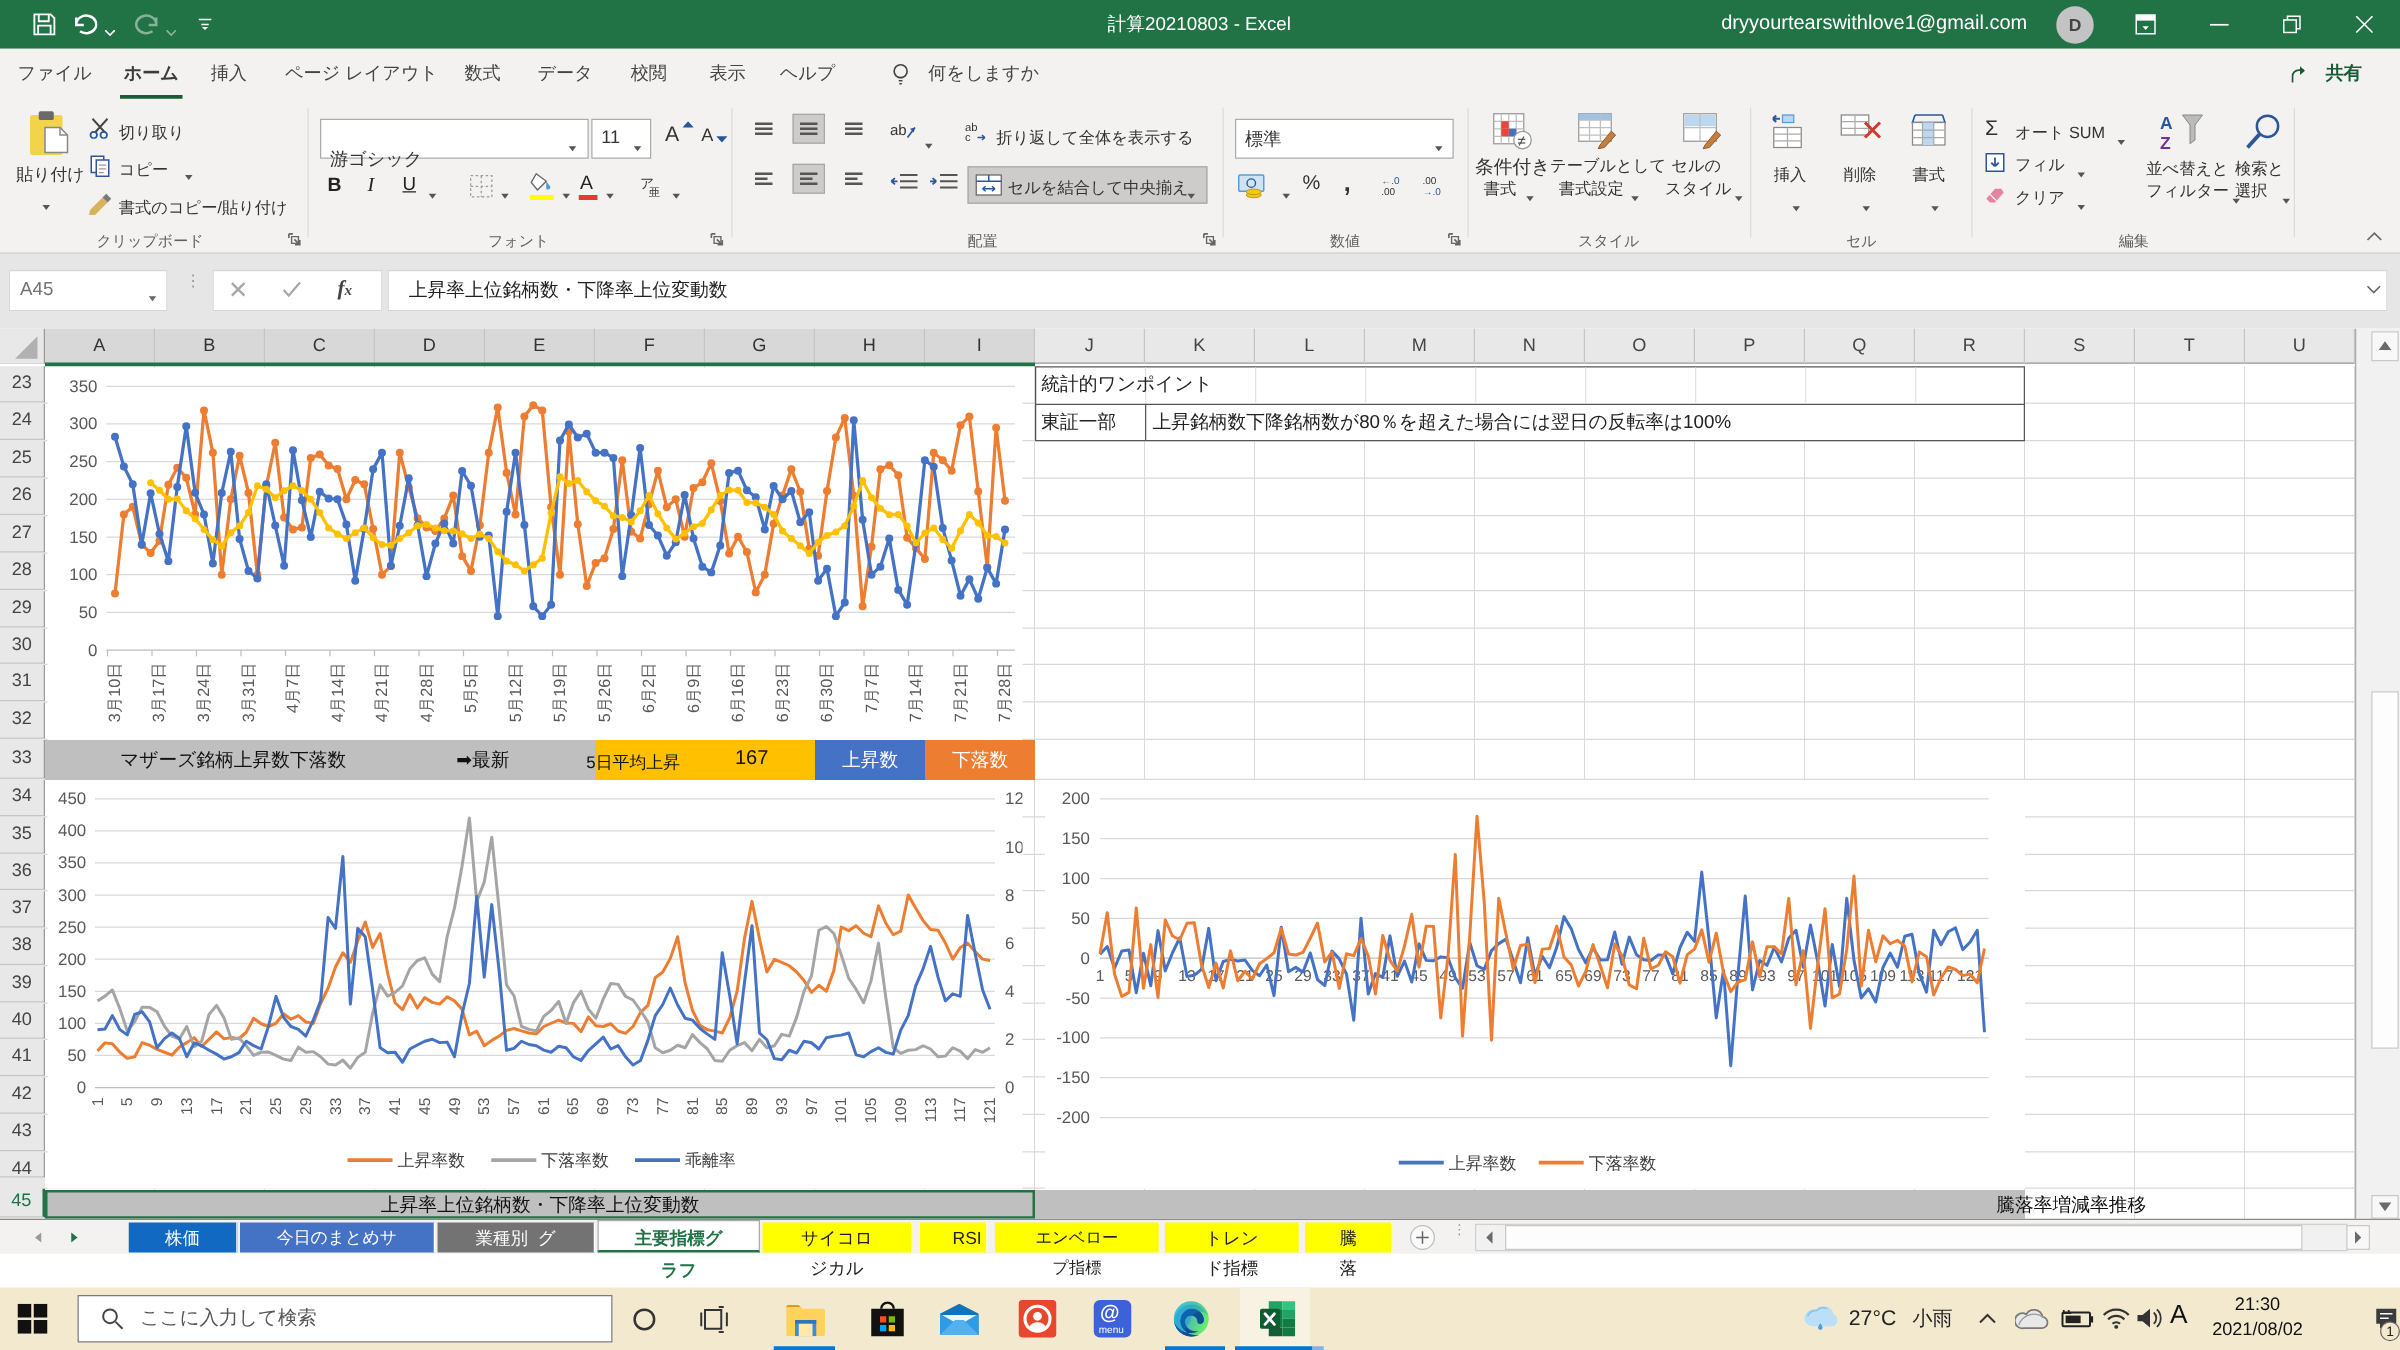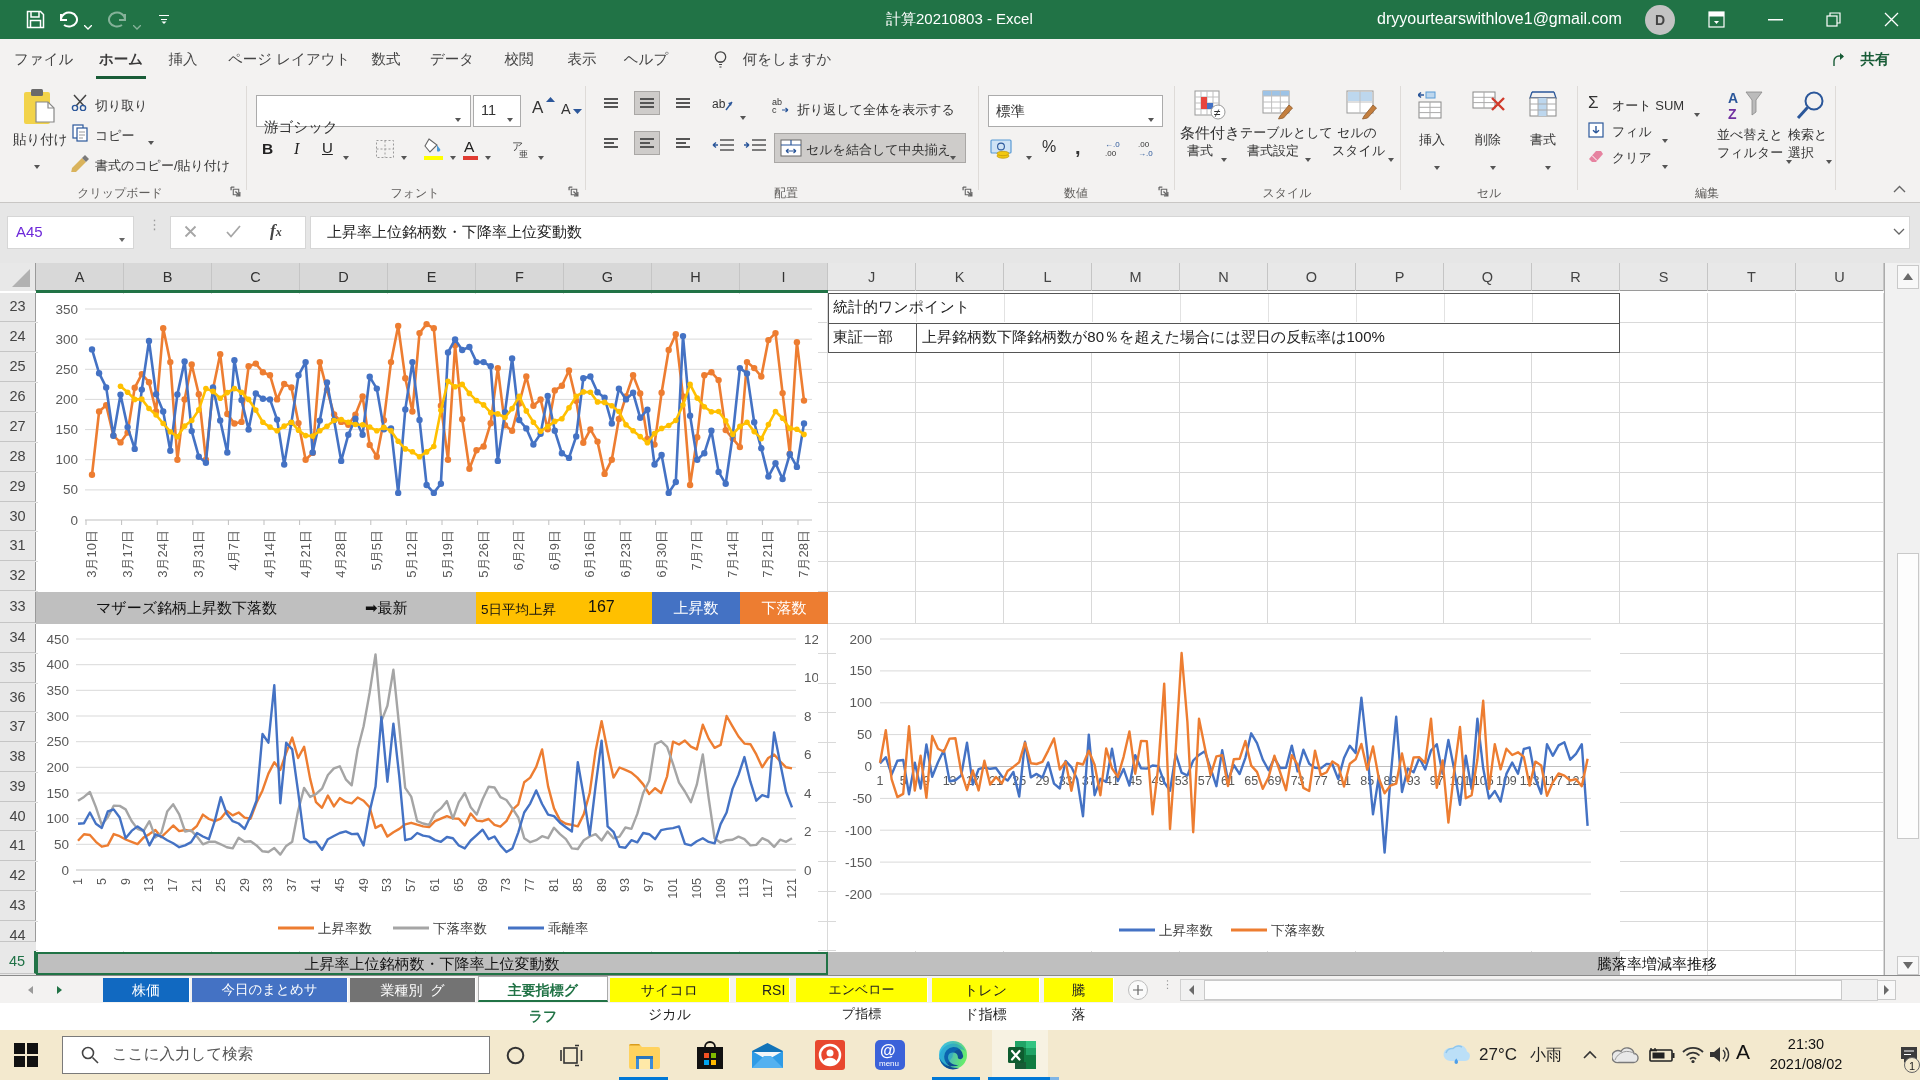--- a/index.html
+++ b/index.html
@@ -372,21 +372,21 @@
         <div class="rtxt" style="left:1788px;top:144px;font-size:13px;color:#333;">選択</div>
         <span class="abs" style="left:1826px;top:152px"><span class="chev"></span></span>
         <svg class="ricon" style="left:1893px;top:185px" width="13" height="8" viewBox="0 0 13 8">
           <path d="M1 7 L6.5 1.5 L12 7" fill="none" stroke="#666" stroke-width="1.4"></path>
         </svg>
       </div>
 </div>
 
 <div id="fbar" class="abs">
   <div class="whitebox" style="left:7px;top:13px;width:127px;height:33px;border-color:#D6D6D6"></div>
-  <div class="abs" style="left:16px;top:20px;font-size:15px;color:#6d28d9">A45</div>
+  <div class="abs" style="left:16px;top:20px;font-size:15px;color:#737373">A45</div>
   <div class="abs" style="left:119px;top:27px"><span class="chev" style="border-top-color:#666"></span></div>
   <div class="abs" style="left:148px;top:18px;width:4px;height:24px;color:#999;font-size:13px;line-height:8px">⋮</div>
   <div class="whitebox" style="left:170px;top:13px;width:136px;height:33px;border-color:#D6D6D6"></div>
   <svg class="abs" style="left:184px;top:22px" width="13" height="13" viewBox="0 0 13 13">
         <path d="M1.5 1.5 L11.5 11.5 M11.5 1.5 L1.5 11.5" stroke="#A6A6A6" stroke-width="1.8"></path>
       </svg>
   <svg class="abs" style="left:226px;top:22px" width="15" height="13" viewBox="0 0 15 13">
         <path d="M1 7 L5 11.5 L14 1" fill="none" stroke="#A6A6A6" stroke-width="1.8"></path>
       </svg>
   <div class="abs" style="left:270px;top:18px;font-size:17px;font-style:italic;font-family:'Liberation Serif',serif;color:#444;font-weight:bold">f<span style="font-size:12px">x</span></div>
@@ -799,21 +799,21 @@
           <circle cx="758.9" cy="135.2" r="2.8" fill="#FFC000"></circle>
           <circle cx="766.0" cy="140.4" r="2.8" fill="#FFC000"></circle>
         </svg>
       </div>
       <div class="abs" style="left:36px;top:329.3px;width:440px;height:31.9px;background:#BFBFBF"></div>
       <div class="abs" style="left:476px;top:329.3px;width:176px;height:31.9px;background:#FFC000"></div>
       <div class="abs" style="left:652px;top:329.3px;width:88px;height:31.9px;background:#4472C4"></div>
       <div class="abs" style="left:740px;top:329.3px;width:88px;height:31.9px;background:#ED7D31"></div>
       <div class="abs" style="left:96px;top:336px;font-size:15px;color:#111">マザーズ銘柄上昇数下落数</div>
       <div class="abs" style="left:365px;top:336px;font-size:15px;color:#111">➡最新</div>
-      <div class="abs" style="left:481px;top:338px;font-size:13.5px;color:#111">5日平均上昇</div>
+      <div class="abs" style="left:469px;top:338px;font-size:13.5px;color:#111">5日平均上昇</div>
       <div class="abs" style="left:588px;top:335px;font-size:16px;color:#111">167</div>
       <div class="abs" style="left:652px;top:336px;width:88px;text-align:center;font-size:15px;color:#fff">上昇数</div>
       <div class="abs" style="left:740px;top:336px;width:88px;text-align:center;font-size:15px;color:#fff">下落数</div>
       <div class="abs" style="left:38px;top:361.2px;width:780px;height:327px;background:#fff">
         <svg width="780" height="327" viewBox="0 0 780 327" style="position:absolute;left:0;top:0">
           <line x1="38" y1="246.0" x2="758" y2="246.0" stroke="#BFBFBF" stroke-width="1"></line>
           <line x1="38" y1="220.3" x2="758" y2="220.3" stroke="#D9D9D9" stroke-width="1"></line>
           <line x1="38" y1="194.7" x2="758" y2="194.7" stroke="#D9D9D9" stroke-width="1"></line>
           <line x1="38" y1="169.0" x2="758" y2="169.0" stroke="#D9D9D9" stroke-width="1"></line>
           <line x1="38" y1="143.3" x2="758" y2="143.3" stroke="#D9D9D9" stroke-width="1"></line>

